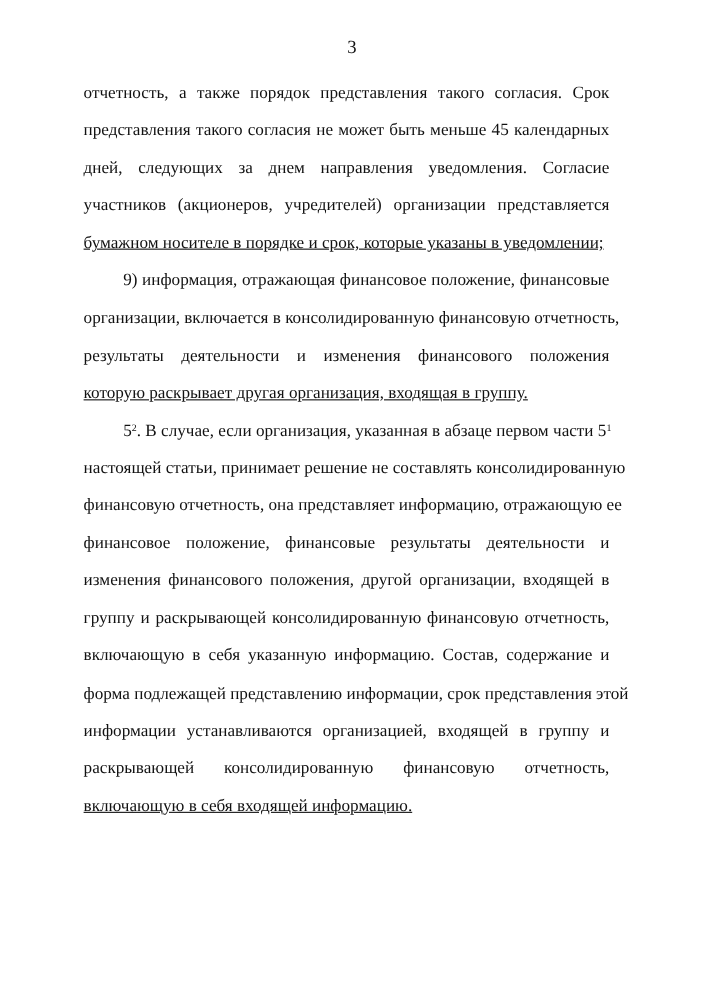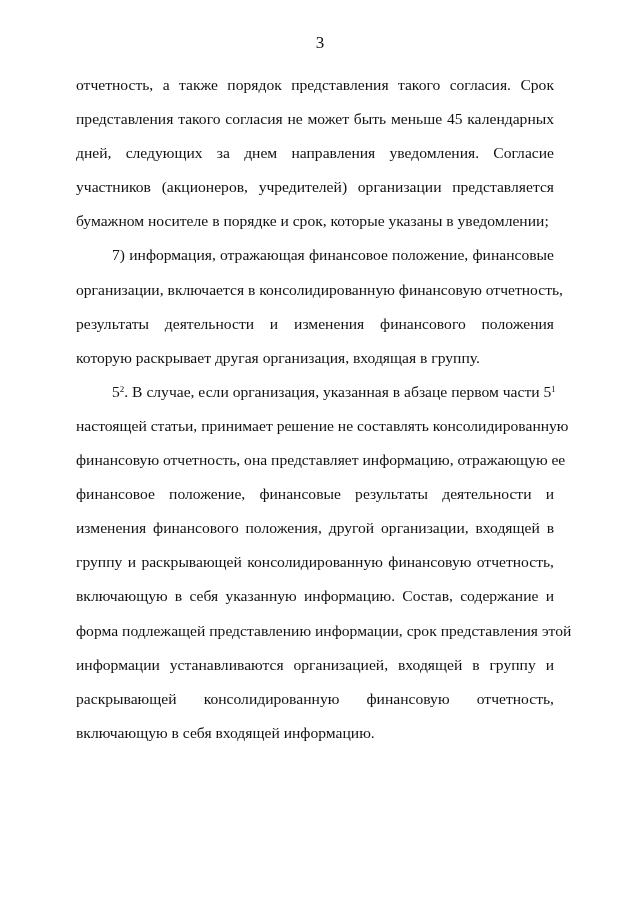--- a/index.html
+++ b/index.html
@@ -3,41 +3,41 @@
 <meta charset="utf-8">
 <style>
   html, body { margin:0; padding:0; background:#ffffff; }
   body { width:640px; height:904px; position:relative; overflow:hidden;
          font-family:"Liberation Serif","DejaVu Serif",serif; color:#111; }
   .page-number { position:absolute; top:33px; left:0; width:640px; text-align:center;
                  font-size:17px; }
   .lines { position:absolute; left:76px; width:478px; top:74px; }
   .line { height:34.1px; line-height:22px; font-size:15.6px; white-space:nowrap;
           text-align:justify; text-align-last:justify; overflow:visible; }
-  .line.last { text-align-last:left; }
+  .line.last { text-align-last:left;text-decoration:underline; }
   .line.indent { padding-left:36px; box-sizing:border-box; }
   sup { font-size:9px; vertical-align:top; position:relative; top:-3px; }
 </style>
 </head>
 <body>
 
 <div class="page-number">3</div>
 
 <div class="lines">
 
   <div>
     <div class="line">отчетность, а также порядок представления такого согласия. Срок</div>
     <div class="line">представления такого согласия не может быть меньше 45 календарных</div>
     <div class="line">дней, следующих за днем направления уведомления. Согласие</div>
     <div class="line">участников (акционеров, учредителей) организации представляется</div>
     <div class="line last">бумажном носителе в порядке и срок, которые указаны в уведомлении;</div>
   </div>
 
   <div>
-    <div class="line indent">7) информация, отражающая финансовое положение, финансовые</div>
+    <div class="line indent">9) информация, отражающая финансовое положение, финансовые</div>
     <div class="line">организации, включается в консолидированную финансовую отчетность,</div>
     <div class="line">результаты деятельности и изменения финансового положения</div>
     <div class="line last">которую раскрывает другая организация, входящая в группу.</div>
   </div>
 
   <div>
     <div class="line indent"><span>5</span><sup>2</sup><span>. В случае, если организация, указанная в абзаце первом части 5</span><sup>1</sup></div>
     <div class="line">настоящей статьи, принимает решение не составлять консолидированную</div>
     <div class="line">финансовую отчетность, она представляет информацию, отражающую ее</div>
     <div class="line">финансовое положение, финансовые результаты деятельности и</div>

